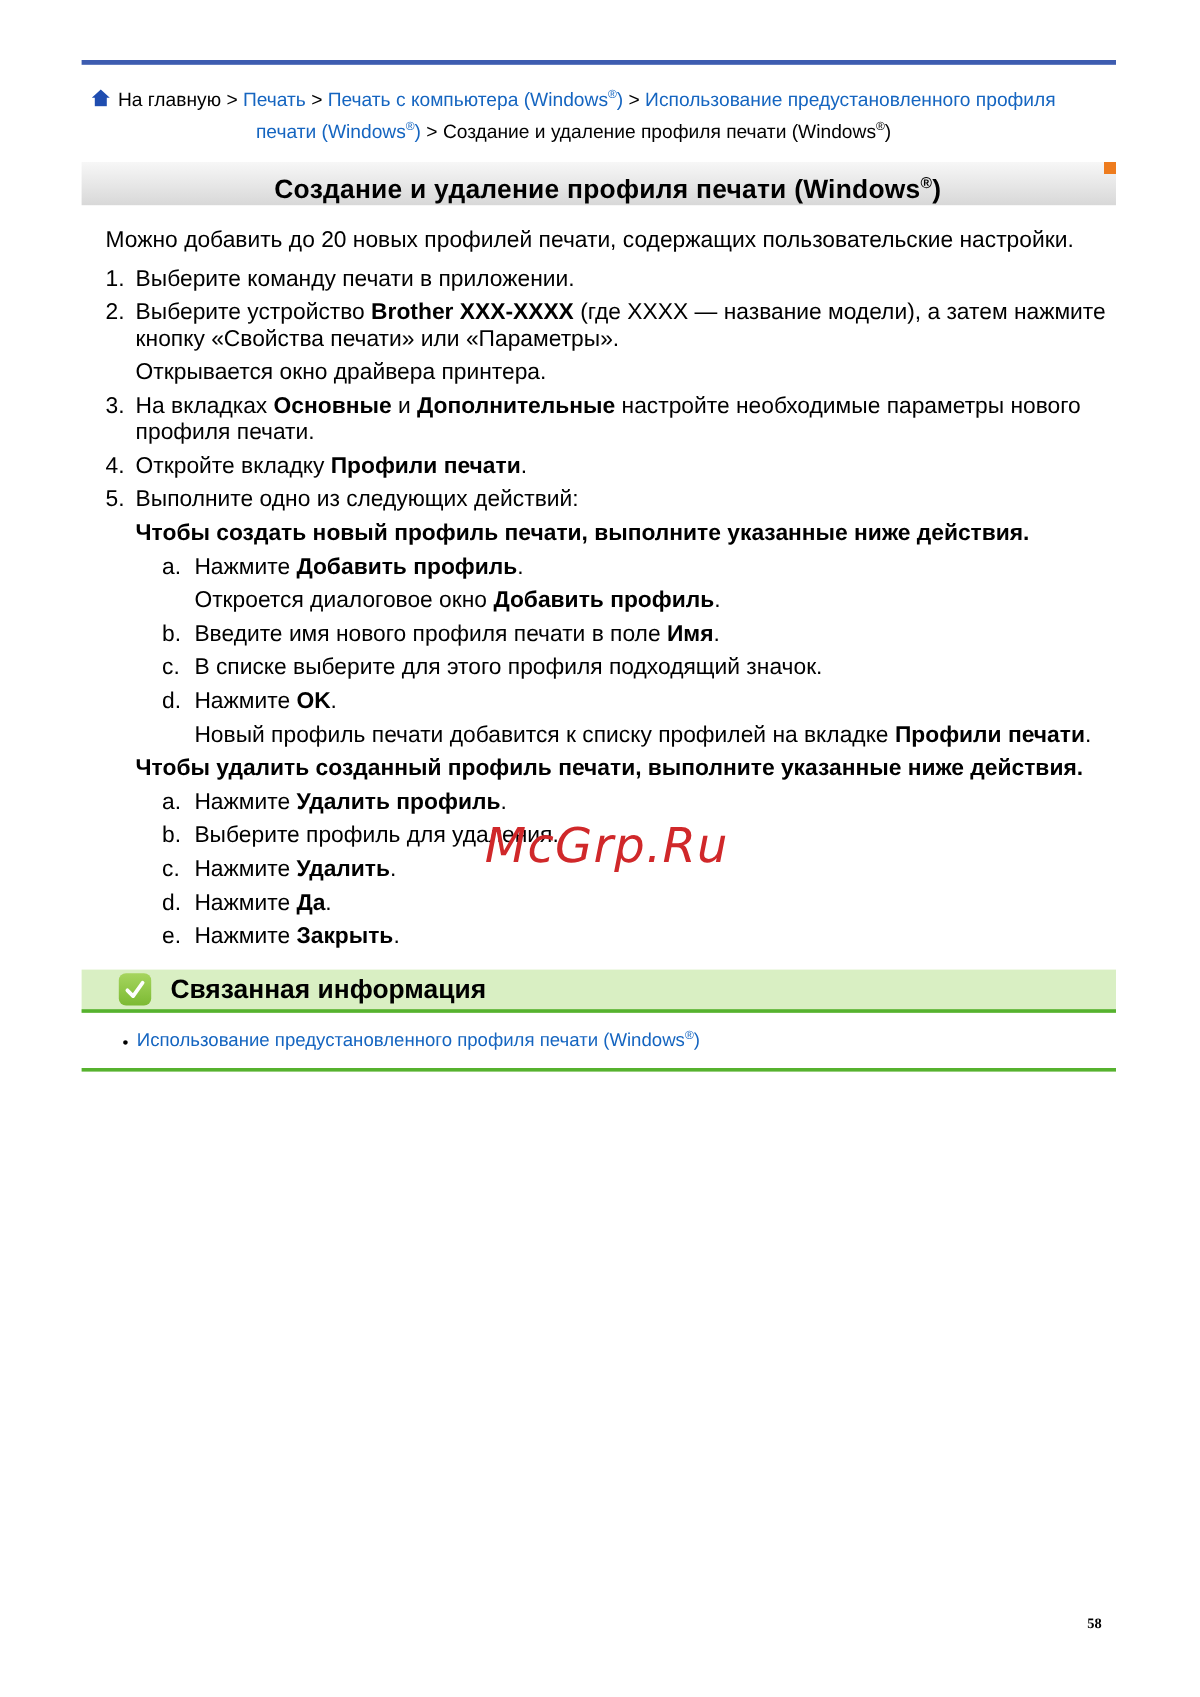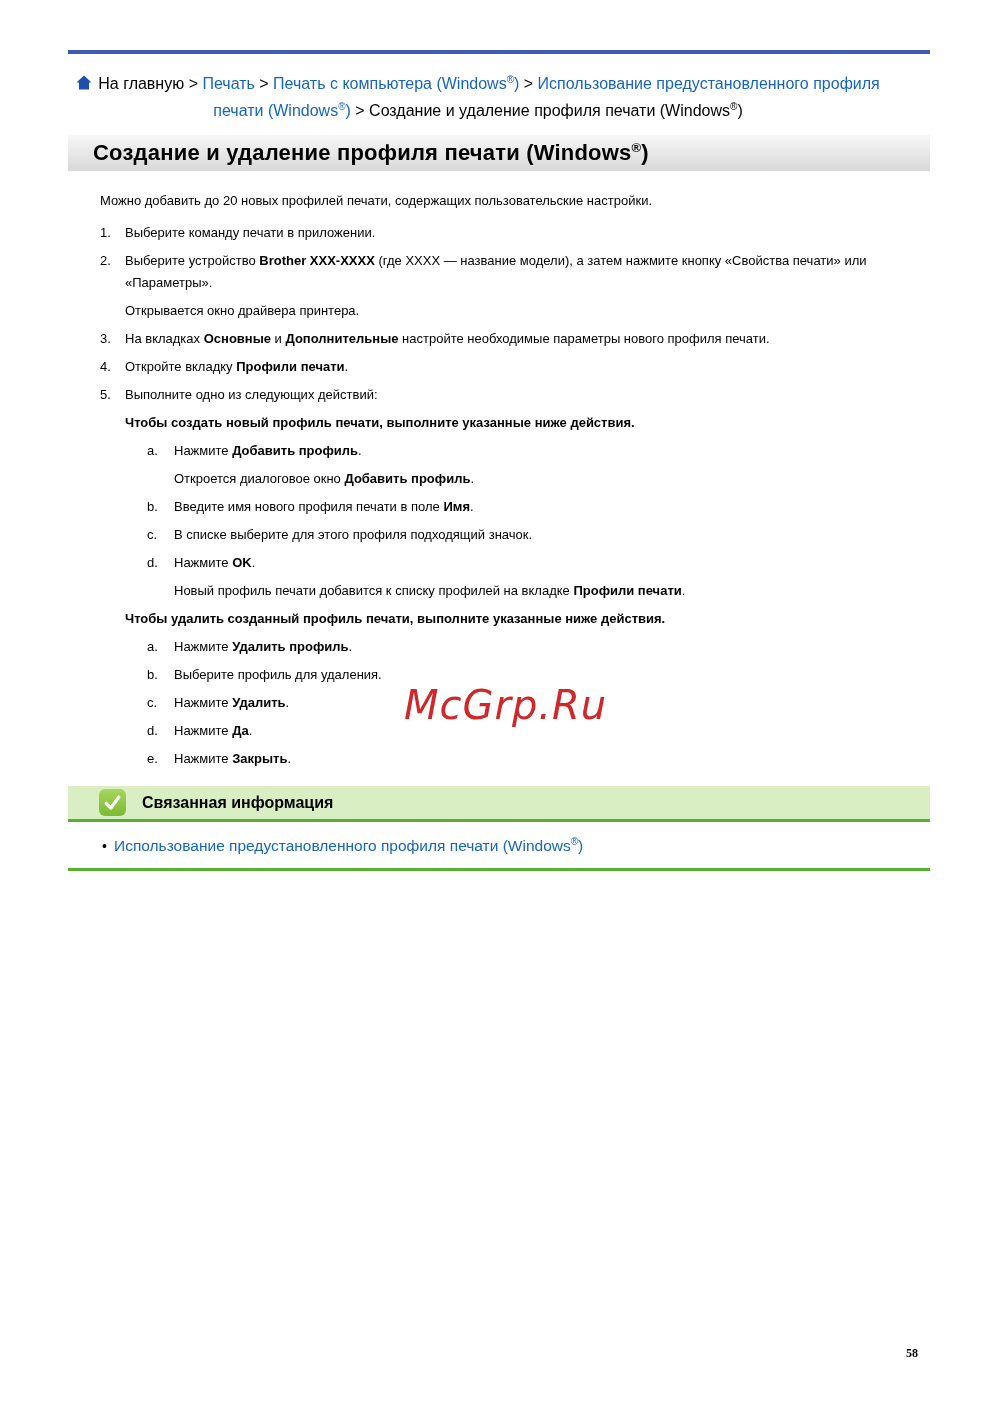--- a/index.html
+++ b/index.html
@@ -20,25 +20,26 @@
   .top-rule{margin-top:50px;height:4px;background:var(--rule_blue);}
   .breadcrumb{
     margin-top:17px;font-size:16px;line-height:26px;max-width:820px;text-align:center;
   }
   .breadcrumb .home-icon{display:inline-block;vertical-align:-1px;margin-right:6px;}
   .link{color:var(--link_blue);cursor:pointer;text-decoration:none;}
   sup{font-size:10px;line-height:0;}
   .section-title{
     margin-top:11px;display:flex;align-items:flex-end;height:36px;
     background:linear-gradient(180deg,var(--titlebar_top),var(--titlebar_bottom));
+    flex-direction:column;
   }
   .accent-bar{width:10px;background:var(--accent_orange);flex:0 0 10px;}
   .title-text{font-size:22px;font-weight:bold;align-self:center;padding-left:15px;letter-spacing:.2px;}
   .title-text sup{font-size:13px;}
-  .content{margin-left:32px;margin-top:19px;font-size:13px;line-height:22px;}
+  .content{margin-left:20px;margin-top:19px;font-size:19px;line-height:22px;}
   .intro{margin-bottom:10px;}
   .block{display:flex;margin-bottom:6px;}
   .block .marker{flex:0 0 25px;}
   .block .btext{flex:1;}
   .block.sub{margin-left:47px;}
   .block.sub .marker{flex:0 0 27px;}
   .block.para1{margin-left:25px;}
   .block.para2{margin-left:74px;}
   .block.boldpara{margin-left:25px;font-weight:bold;}
   .b{font-weight:bold;}
@@ -49,21 +50,21 @@
   }
   .related-bar{
     margin-top:16px;height:36px;display:flex;align-items:center;
     background:var(--related_bg);border-bottom:3px solid var(--related_green);
   }
   .check-icon{
     width:27px;height:27px;margin-left:31px;border-radius:6px;flex:0 0 27px;
     background:linear-gradient(180deg,var(--icon_green_top),var(--icon_green_bottom));
     display:flex;align-items:center;justify-content:center;
   }
-  .related-title{font-size:16px;font-weight:bold;margin-left:16px;}
+  .related-title{font-size:22px;font-weight:bold;margin-left:16px;}
   .related-list{margin-top:12px;font-size:15.5px;line-height:24px;}
   .related-item{display:flex;margin-left:34px;}
   .bullet{flex:0 0 12px;font-size:14px;}
   .bottom-rule{margin-top:10px;height:3px;background:var(--related_green);}
   .page-number{
     position:absolute;left:906px;top:1346px;font-family:"Liberation Serif", serif;
     font-weight:bold;font-size:12px;
   }
 </style>
 </head>

